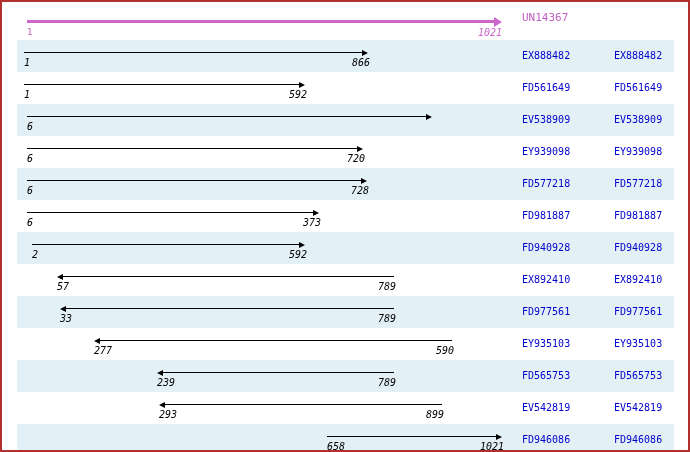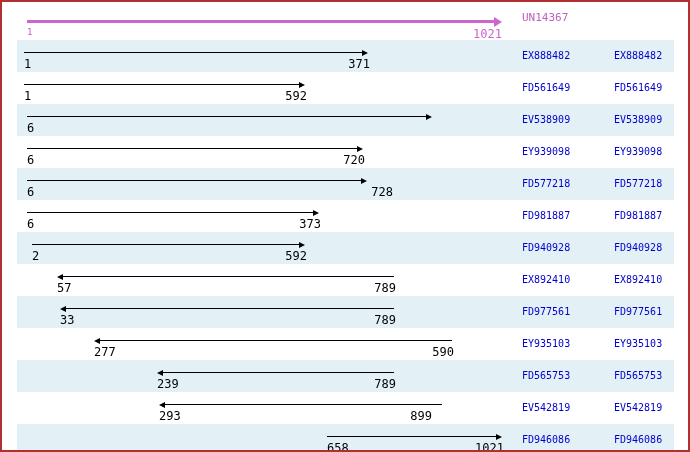--- a/index.html
+++ b/index.html
@@ -67,23 +67,24 @@
   }
   .arrow-left{
     position:absolute;
     width:0;height:0;
     border-top:3px solid transparent;
     border-bottom:3px solid transparent;
     border-right:6px solid #000000;
   }
   .coord{
     position:absolute;
-    font-size:12px;
+    font-size:10px;
     color:#000000;
     white-space:nowrap;
+    font-style:italic;
   }
   .coord.right{transform:translateX(-100%);}
 
   
   .acc{
     position:absolute;
     font-size:10px;
     color:#0000cc;
     white-space:nowrap;
   }
@@ -97,21 +98,21 @@
   <div id="canvas">
       <div class="query-bar" style="left: 25px; top: 18px; width: 467px;"></div>
       <div class="query-head" style="left: 492px; top: 15px;"></div>
       <div class="query-num" style="left: 25px; top: 25px;">1</div>
       <div class="query-num coord right" style="left: 500px; top: 25px; color: rgb(204, 102, 204);">1021</div>
       <div class="query-label" style="left: 520px; top: 9px;">UN14367</div>
       <div class="band" style="top: 38px;"></div>
       <div class="hsp-line" style="left: 22px; top: 50px; width: 338px;"></div>
       <div class="arrow-right" style="left: 360px; top: 48px;"></div>
       <div class="coord" style="left: 22px; top: 55px;">1</div>
-      <div class="coord right" style="left: 368px; top: 55px;">371</div>
+      <div class="coord right" style="left: 368px; top: 55px;">866</div>
       <div class="acc acc-a" style="top: 48px;">EX888482</div>
       <div class="acc acc-b" style="top: 48px;">EX888482</div>
       <div class="hsp-line" style="left: 22px; top: 82px; width: 275px;"></div>
       <div class="arrow-right" style="left: 297px; top: 80px;"></div>
       <div class="coord" style="left: 22px; top: 87px;">1</div>
       <div class="coord right" style="left: 305px; top: 87px;">592</div>
       <div class="acc acc-a" style="top: 80px;">FD561649</div>
       <div class="acc acc-b" style="top: 80px;">FD561649</div>
       <div class="band" style="top: 102px;"></div>
       <div class="hsp-line" style="left: 25px; top: 114px; width: 399px;"></div>
@@ -123,21 +124,21 @@
       <div class="hsp-line" style="left: 25px; top: 146px; width: 330px;"></div>
       <div class="arrow-right" style="left: 355px; top: 144px;"></div>
       <div class="coord" style="left: 25px; top: 151px;">6</div>
       <div class="coord right" style="left: 363px; top: 151px;">720</div>
       <div class="acc acc-a" style="top: 144px;">EY939098</div>
       <div class="acc acc-b" style="top: 144px;">EY939098</div>
       <div class="band" style="top: 166px;"></div>
       <div class="hsp-line" style="left: 25px; top: 178px; width: 334px;"></div>
       <div class="arrow-right" style="left: 359px; top: 176px;"></div>
       <div class="coord" style="left: 25px; top: 183px;">6</div>
-      <div class="coord right" style="left: 367px; top: 183px; margin-left: 24px;">728</div>
+      <div class="coord right" style="left: 367px; top: 183px;">728</div>
       <div class="acc acc-a" style="top: 176px;">FD577218</div>
       <div class="acc acc-b" style="top: 176px;">FD577218</div>
       <div class="hsp-line" style="left: 25px; top: 210px; width: 286px;"></div>
       <div class="arrow-right" style="left: 311px; top: 208px;"></div>
       <div class="coord" style="left: 25px; top: 215px;">6</div>
       <div class="coord right" style="left: 319px; top: 215px;">373</div>
       <div class="acc acc-a" style="top: 208px;">FD981887</div>
       <div class="acc acc-b" style="top: 208px;">FD981887</div>
       <div class="band" style="top: 230px;"></div>
       <div class="hsp-line" style="left: 30px; top: 242px; width: 267px;"></div>
@@ -168,21 +169,21 @@
       <div class="band" style="top: 358px;"></div>
       <div class="hsp-line" style="left: 161px; top: 370px; width: 231px;"></div>
       <div class="arrow-left" style="left: 155px; top: 368px;"></div>
       <div class="coord" style="left: 155px; top: 375px;">239</div>
       <div class="coord right" style="left: 394px; top: 375px;">789</div>
       <div class="acc acc-a" style="top: 368px;">FD565753</div>
       <div class="acc acc-b" style="top: 368px;">FD565753</div>
       <div class="hsp-line" style="left: 163px; top: 402px; width: 277px;"></div>
       <div class="arrow-left" style="left: 157px; top: 400px;"></div>
       <div class="coord" style="left: 157px; top: 407px;">293</div>
-      <div class="coord right" style="left: 430px; top: 407px;">899</div>
+      <div class="coord right" style="left: 442px; top: 407px;">899</div>
       <div class="acc acc-a" style="top: 400px;">EV542819</div>
       <div class="acc acc-b" style="top: 400px;">EV542819</div>
       <div class="band" style="top: 422px;"></div>
       <div class="hsp-line" style="left: 325px; top: 434px; width: 169px;"></div>
       <div class="arrow-right" style="left: 494px; top: 432px;"></div>
       <div class="coord" style="left: 325px; top: 439px;">658</div>
       <div class="coord right" style="left: 502px; top: 439px;">1021</div>
       <div class="acc acc-a" style="top: 432px;">FD946086</div>
       <div class="acc acc-b" style="top: 432px;">FD946086</div>
     </div>

